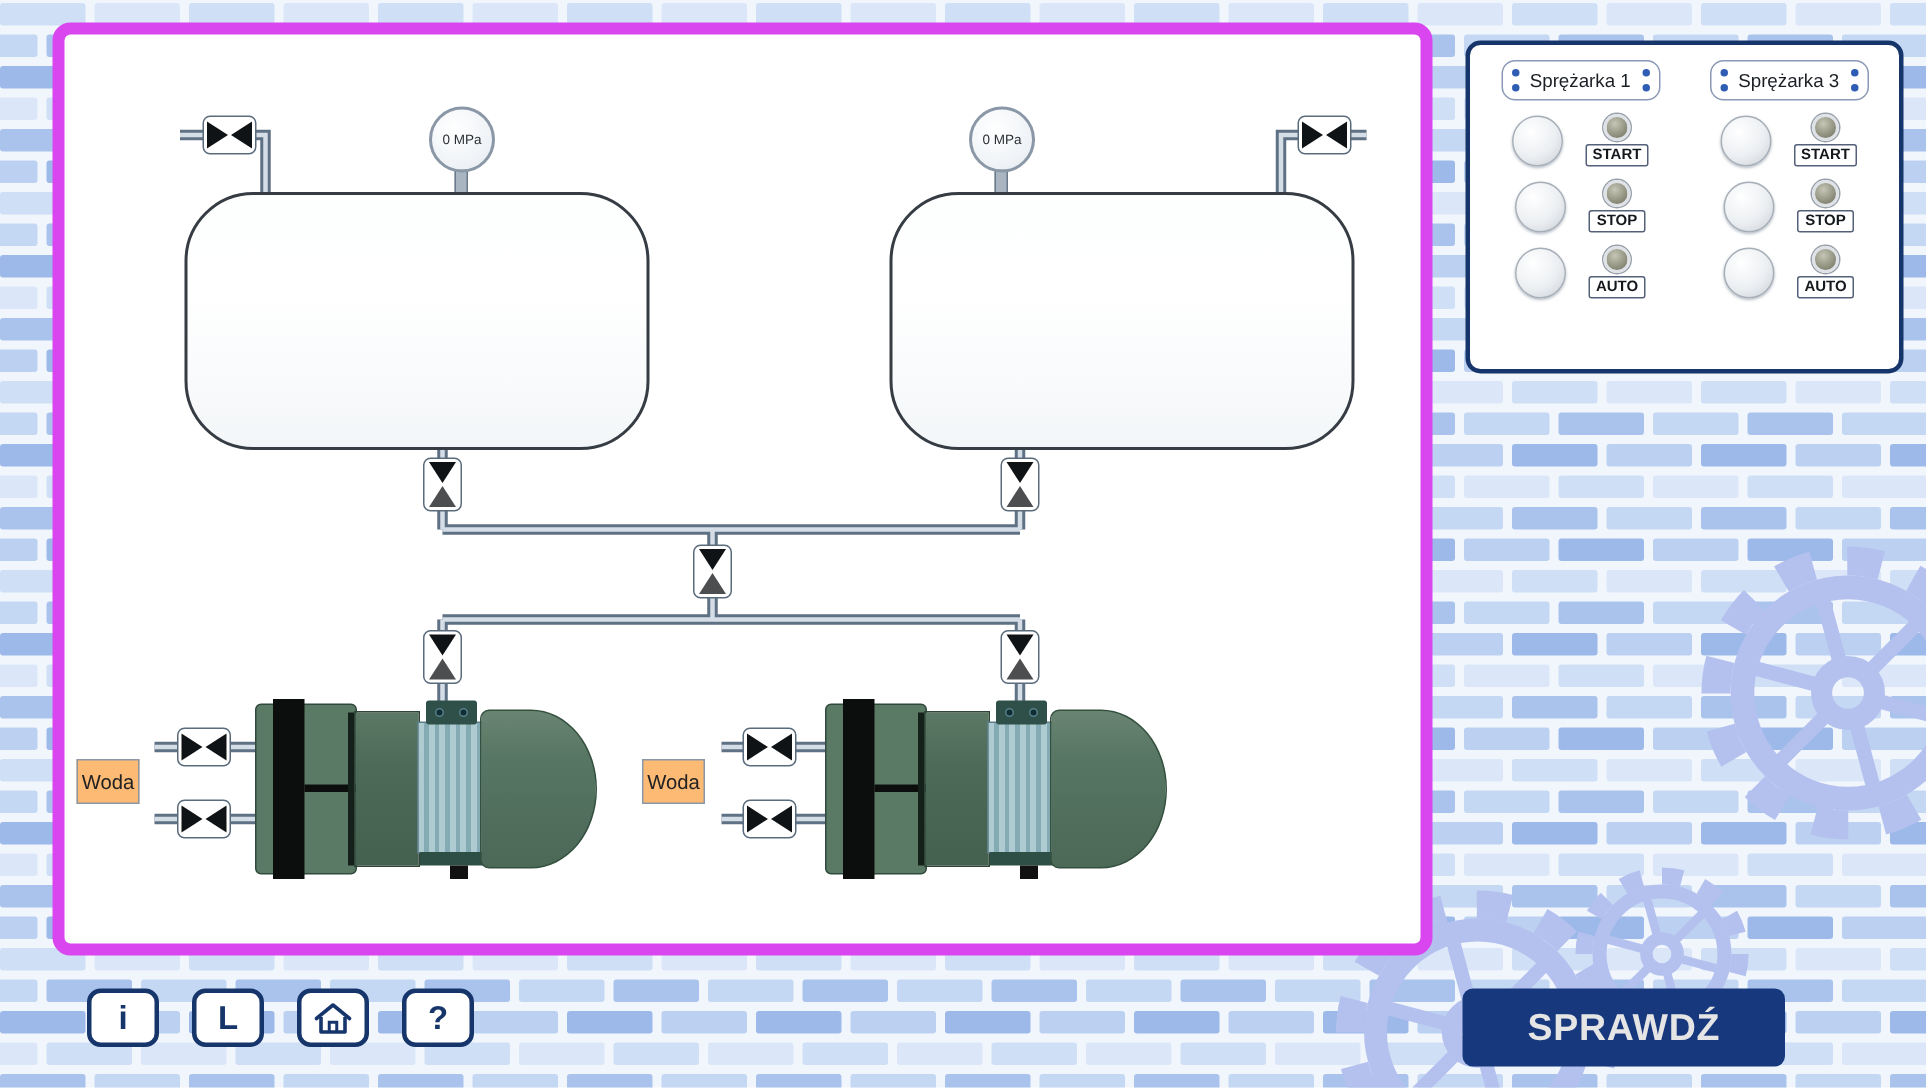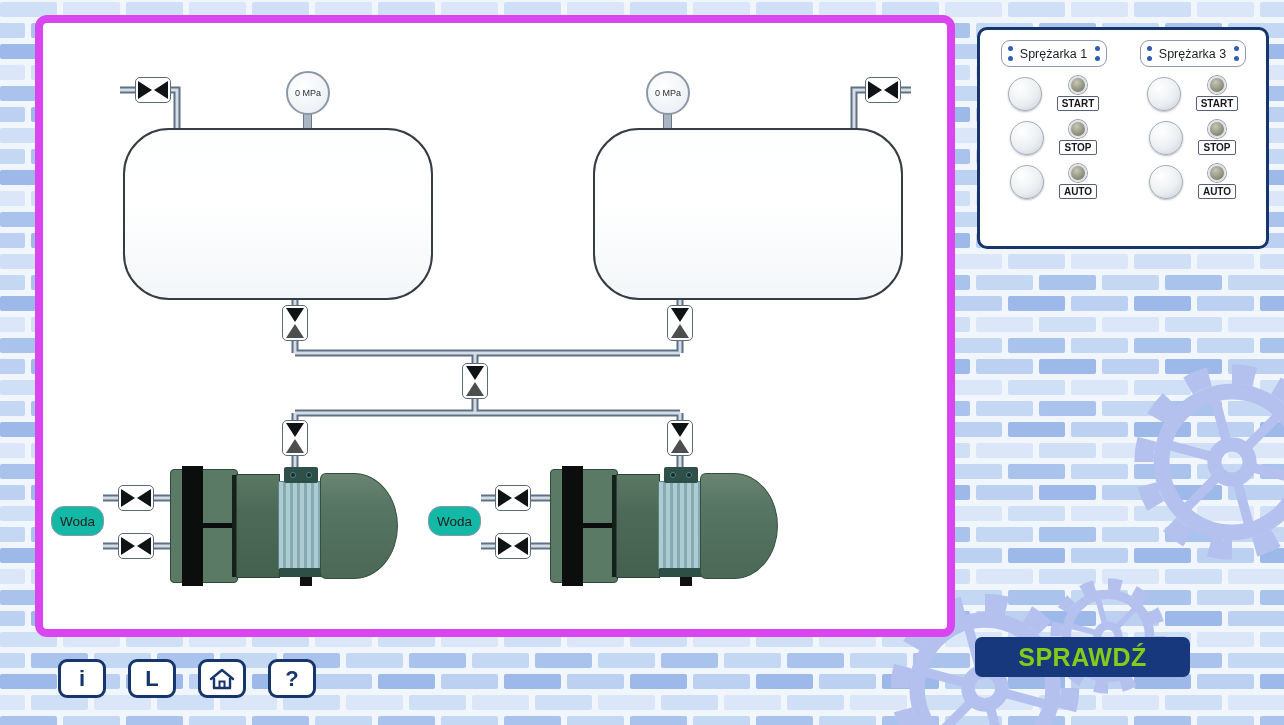--- a/index.html
+++ b/index.html
@@ -43,21 +43,21 @@
         background:repeating-linear-gradient(90deg,#aecbd1 0 4px,#84abb3 4px 7px);border:1px solid #5d7f87;box-sizing:border-box;}
   .compressor .c-rfoot{position:absolute;left:112px;top:99px;width:42px;height:9px;background:#2e4f45;}
   .compressor .c-tbox{position:absolute;left:116px;top:-2px;width:34px;height:16px;background:#2e5048;border-radius:2px;}
   .compressor .c-dot{position:absolute;top:5px;width:6px;height:6px;border-radius:50%;background:#0f2d33;border:1px solid #57808a;box-sizing:border-box;}
   .compressor .c-dot.d1{left:6px;} .compressor .c-dot.d2{right:6px;}
   .compressor .c-motor{position:absolute;left:152px;top:4px;width:78px;height:106px;
         background:linear-gradient(#6a8472,#577663 30%,#4c6857);border:1px solid #34503f;box-sizing:border-box;
         border-radius:6px 44px 44px 6px / 6px 53px 53px 6px;}
   .compressor .c-nub{position:absolute;left:132px;top:108px;width:12px;height:9px;background:#111;}
 
-  .woda{position:absolute;width:53px;height:30px;background:#14b8a6;border:1.5px solid #8a97a6;border-radius:13px;
+  .woda{position:absolute;width:42px;height:30px;background:#fdba74;border:1.5px solid #8a97a6;border-radius:0;
         box-sizing:border-box;display:flex;align-items:center;justify-content:center;font-size:13.5px;color:#222;}
 
   
   .plate{position:relative;background:#fff;border:1.5px solid #8a99b5;border-radius:9px;box-sizing:border-box;
          display:flex;align-items:center;justify-content:center;color:#1b1f24;}
   .pdot{position:absolute;width:5px;height:5px;border-radius:50%;background:#2f5db3;}
   .pdot.tl{left:6px;top:5px;} .pdot.bl{left:6px;bottom:5px;}
   .pdot.tr{right:6px;top:5px;} .pdot.br{right:6px;bottom:5px;}
   .plate-big{position:absolute;left:758px;top:560px;width:150px;height:44px;font-size:17px;}
 
@@ -71,21 +71,21 @@
           background:radial-gradient(circle at 35% 30%,#ffffff,#eceff2 55%,#c9cfd6);box-shadow:0 1px 2px rgba(40,60,90,.35);cursor:pointer;}
   .ledstack{display:flex;flex-direction:column;align-items:center;gap:2px;}
   .led{width:14px;height:14px;border-radius:50%;background:radial-gradient(circle at 40% 32%,#c6c6b6,#6e6e5c);
        border:2px solid #dfe3e7;box-shadow:0 0 0 1px #98a0a9;box-sizing:content-box;}
   .ledlabel{font-size:10px;font-weight:600;color:#14181d;background:#fff;border:1px solid #55617a;padding:1px 4px;border-radius:2px;}
 
   
   .toolbar{position:absolute;left:58px;top:659px;display:flex;gap:22px;}
   .tbtn{width:48px;height:39px;background:#fff;border:3px solid #16356b;border-radius:9px;box-sizing:border-box;
         display:flex;align-items:center;justify-content:center;font-weight:bold;font-size:22px;color:#16356b;cursor:pointer;padding:0;}
-  .check{position:absolute;left:975px;top:637px;width:215px;height:40px;background:#17387d;color:#84cc16;border:none;
+  .check{position:absolute;left:975px;top:659px;width:215px;height:52px;background:#17387d;color:#e5e5e5;border:none;
          border-radius:7px;font-family:inherit;font-weight:bold;font-size:25px;letter-spacing:.5px;cursor:pointer;}
 </style>
 </head>
 <body>
 
 <div class="stage">
   <svg id="bg" class="bg">
       <rect x="0" y="2" width="57" height="15" rx="2" fill="#cfdff6"></rect>
       <rect x="63" y="2" width="57" height="15" rx="2" fill="#dbe7f9"></rect>
       <rect x="126" y="2" width="57" height="15" rx="2" fill="#cfdff6"></rect>

